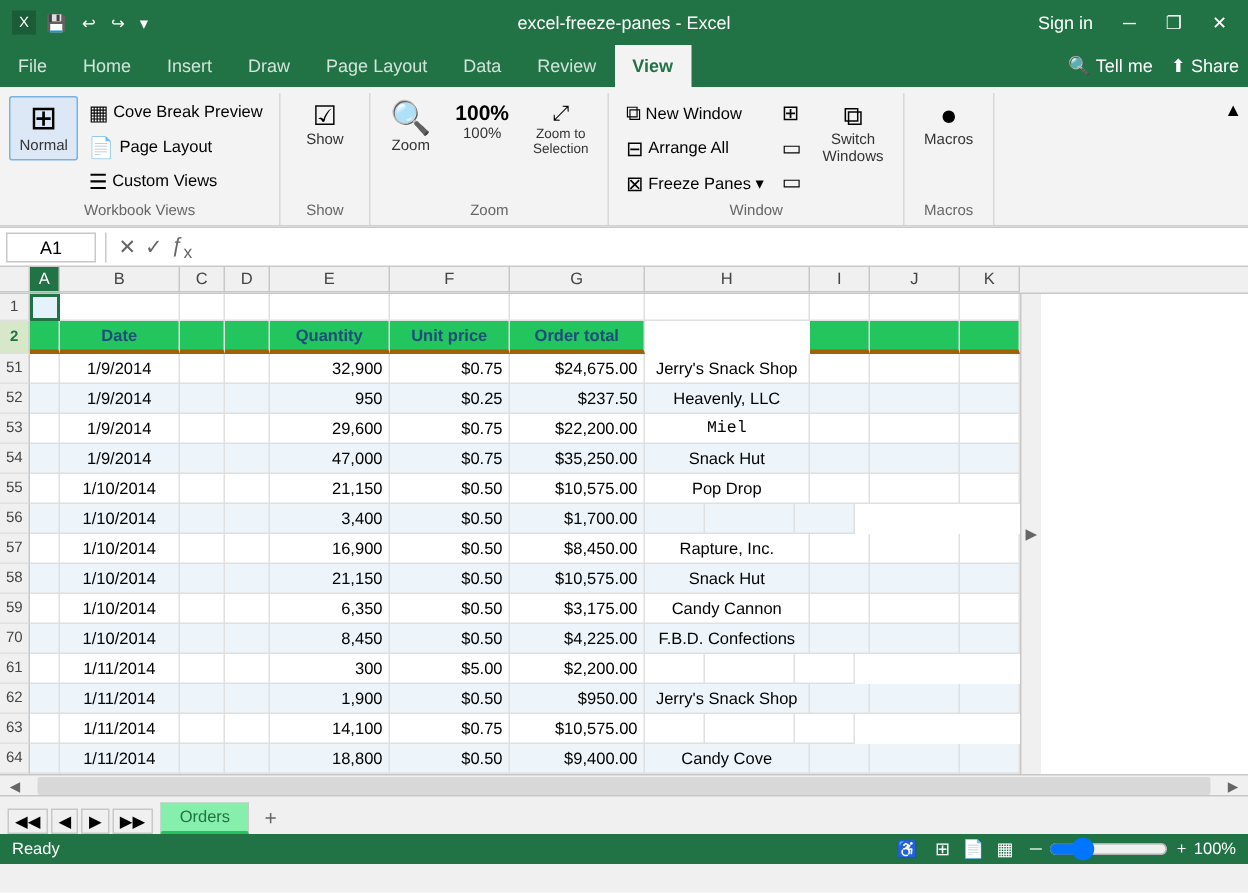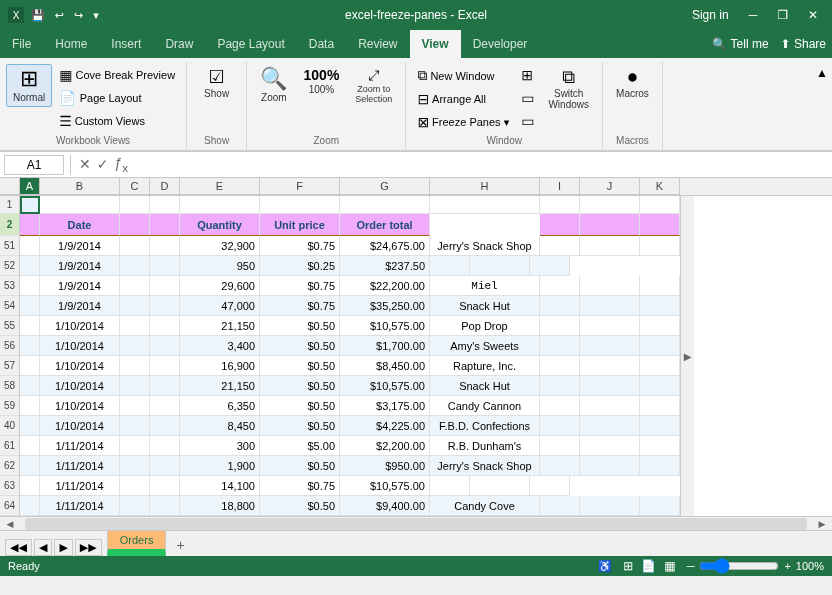--- a/index.html
+++ b/index.html
@@ -57,31 +57,31 @@
     
     .grid-wrapper { display: flex; }
     .row-nums { display: flex; flex-direction: column; }
     .row-num { width: 20px; min-width: 20px; text-align: center; font-size: 10px; color: #444; border-right: 1px solid #c8c8c8; border-bottom: 1px solid #e0e0e0; background: #f0f0f0; display: flex; align-items: center; justify-content: center; }
     .row-num.header-row { background: #d6e8c7; color: #217346; font-weight: 600; }
 
     .grid { display: flex; flex-direction: column; }
     .grid-row { display: flex; }
     .cell { border-right: 1px solid #e0e0e0; border-bottom: 1px solid #e0e0e0; font-size: 11px; padding: 1px 4px; display: flex; align-items: center; overflow: hidden; white-space: nowrap; background: white; }
     .cell.selected { background: #e6f2fb; outline: 2px solid #217346; outline-offset: -2px; }
-    .cell.header-cell { background: #f0abfc; font-weight: 600; color: #1f4e79; justify-content: center; border-bottom: 1px solid #a16207; }
+    .cell.header-cell { background: #22c55e; font-weight: 600; color: #1f4e79; justify-content: center; border-bottom: 3px solid #a16207; }
     .cell.alt-row { background: #edf5fb; }
     .cell.center { justify-content: center; text-align: center; }
     .cell.right { justify-content: flex-end; text-align: right; }
 
     
     .tab-bar { height: 26px; background: #f0f0f0; border-top: 1px solid #c8c8c8; display: flex; align-items: flex-end; }
     .tab-nav { display: flex; align-items: center; padding: 0 4px; }
     .tab-nav-btn { background: none; border: 1px solid #c8c8c8; cursor: pointer; padding: 1px 4px; font-size: 11px; margin: 0 1px; }
     .sheet-tab { padding: 3px 12px; border: 1px solid #c8c8c8; border-bottom: none; font-size: 11px; cursor: pointer; background: #d8d8d8; margin-right: 2px; }
-    .sheet-tab.active { background: #fdba74; color: #217346; border-bottom: 7px solid #22c55e; font-weight: 500; }
+    .sheet-tab.active { background: #86efac; color: #217346; border-bottom: 2px solid #22c55e; font-weight: 500; }
     .add-tab { padding: 3px 8px; border: none; background: none; cursor: pointer; font-size: 14px; color: #666; }
 
     
     .status-bar { height: 20px; background: #217346; display: flex; align-items: center; justify-content: space-between; padding: 0 8px; color: white; font-size: 11px; }
     .status-bar-right { display: flex; align-items: center; gap: 6px; }
     .status-btn { background: none; border: none; color: white; cursor: pointer; font-size: 11px; padding: 0 2px; }
     .view-btns { display: flex; gap: 2px; }
     .view-btn { background: none; border: none; color: white; cursor: pointer; padding: 1px 3px; font-size: 12px; }
     .zoom-slider-area { display: flex; align-items: center; gap: 3px; }
     .zoom-label { font-size: 11px; }
@@ -113,21 +113,20 @@
 <div class="ribbon">
   <div class="ribbon-tabs">
     <button class="ribbon-tab">File</button>
     <button class="ribbon-tab">Home</button>
     <button class="ribbon-tab">Insert</button>
     <button class="ribbon-tab">Draw</button>
     <button class="ribbon-tab">Page Layout</button>
     <button class="ribbon-tab">Data</button>
     <button class="ribbon-tab">Review</button>
     <button class="ribbon-tab active">View</button>
-    <button class="ribbon-tab">Developer</button>
     <button class="title-bar-btn" style="margin-left:auto;color:white;">🔍 Tell me</button>
     <button class="title-bar-btn" style="color:white;">⬆ Share</button>
   </div>
 
   <div class="ribbon-content">
 
     <div class="ribbon-group">
       <div class="ribbon-group-items">
         <button class="ribbon-btn-large btn-active">
           <div class="icon">⊞</div>
@@ -263,21 +262,21 @@
       <div class="row-num header-row" style="height:22px;">2</div>
       <div class="row-num" style="height:20px;">51</div>
       <div class="row-num" style="height:20px;">52</div>
       <div class="row-num" style="height:20px;">53</div>
       <div class="row-num" style="height:20px;">54</div>
       <div class="row-num" style="height:20px;">55</div>
       <div class="row-num" style="height:20px;">56</div>
       <div class="row-num" style="height:20px;">57</div>
       <div class="row-num" style="height:20px;">58</div>
       <div class="row-num" style="height:20px;">59</div>
-      <div class="row-num" style="height:20px;">40</div>
+      <div class="row-num" style="height:20px;">70</div>
       <div class="row-num" style="height:20px;">61</div>
       <div class="row-num" style="height:20px;">62</div>
       <div class="row-num" style="height:20px;">63</div>
       <div class="row-num" style="height:20px;">64</div>
     </div>
 
     <div class="grid">
 
       <div class="grid-row" style="height:18px;">
         <div class="cell selected" style="width:20px;"></div>
@@ -322,20 +321,21 @@
       </div>
 
       <div class="grid-row" style="height:20px;">
         <div class="cell alt-row" style="width:20px;"></div>
         <div class="cell alt-row center" style="width:80px;">1/9/2014</div>
         <div class="cell alt-row" style="width:30px;"></div>
         <div class="cell alt-row" style="width:30px;"></div>
         <div class="cell alt-row right" style="width:80px;">950</div>
         <div class="cell alt-row right" style="width:80px;">$0.25</div>
         <div class="cell alt-row right" style="width:90px;">$237.50</div>
+        <div class="cell alt-row center" style="width:110px;">Heavenly, LLC</div>
         <div class="cell alt-row" style="width:40px;"></div>
         <div class="cell alt-row" style="width:60px;"></div>
         <div class="cell alt-row" style="width:40px;"></div>
       </div>
 
       <div class="grid-row" style="height:20px;">
         <div class="cell" style="width:20px;"></div>
         <div class="cell center" style="width:80px;">1/9/2014</div>
         <div class="cell" style="width:30px;"></div>
         <div class="cell" style="width:30px;"></div>
@@ -377,21 +377,20 @@
       </div>
 
       <div class="grid-row" style="height:20px;">
         <div class="cell alt-row" style="width:20px;"></div>
         <div class="cell alt-row center" style="width:80px;">1/10/2014</div>
         <div class="cell alt-row" style="width:30px;"></div>
         <div class="cell alt-row" style="width:30px;"></div>
         <div class="cell alt-row right" style="width:80px;">3,400</div>
         <div class="cell alt-row right" style="width:80px;">$0.50</div>
         <div class="cell alt-row right" style="width:90px;">$1,700.00</div>
-        <div class="cell alt-row center" style="width:110px;">Amy's Sweets</div>
         <div class="cell alt-row" style="width:40px;"></div>
         <div class="cell alt-row" style="width:60px;"></div>
         <div class="cell alt-row" style="width:40px;"></div>
       </div>
 
       <div class="grid-row" style="height:20px;">
         <div class="cell" style="width:20px;"></div>
         <div class="cell center" style="width:80px;">1/10/2014</div>
         <div class="cell" style="width:30px;"></div>
         <div class="cell" style="width:30px;"></div>
@@ -447,21 +446,20 @@
       </div>
 
       <div class="grid-row" style="height:20px;">
         <div class="cell" style="width:20px;"></div>
         <div class="cell center" style="width:80px;">1/11/2014</div>
         <div class="cell" style="width:30px;"></div>
         <div class="cell" style="width:30px;"></div>
         <div class="cell right" style="width:80px;">300</div>
         <div class="cell right" style="width:80px;">$5.00</div>
         <div class="cell right" style="width:90px;">$2,200.00</div>
-        <div class="cell center" style="width:110px;">R.B. Dunham's</div>
         <div class="cell" style="width:40px;"></div>
         <div class="cell" style="width:60px;"></div>
         <div class="cell" style="width:40px;"></div>
       </div>
 
       <div class="grid-row" style="height:20px;">
         <div class="cell alt-row" style="width:20px;"></div>
         <div class="cell alt-row center" style="width:80px;">1/11/2014</div>
         <div class="cell alt-row" style="width:30px;"></div>
         <div class="cell alt-row" style="width:30px;"></div>

